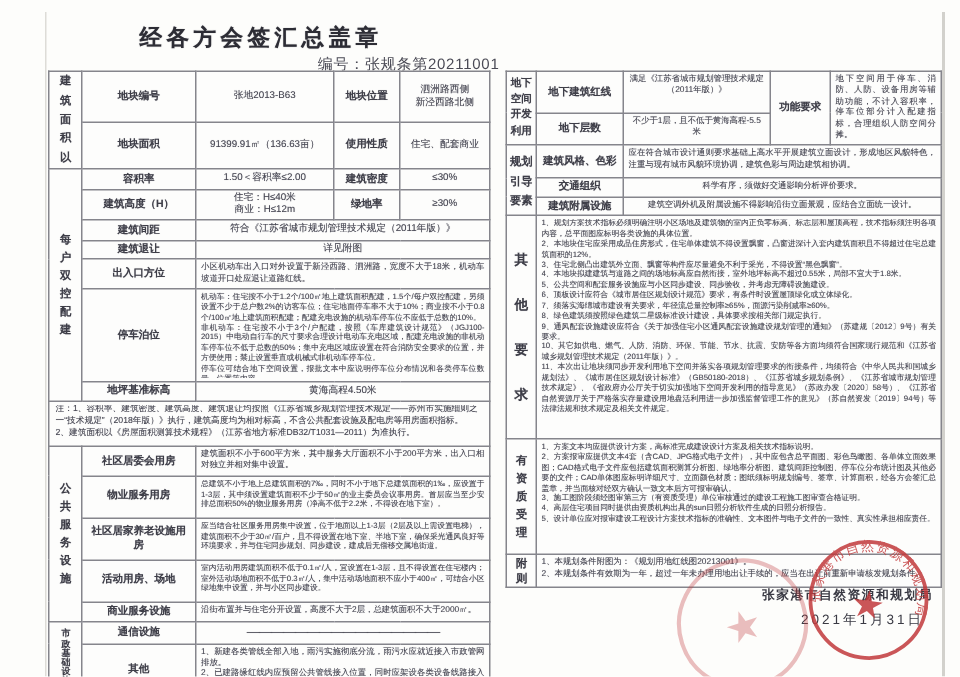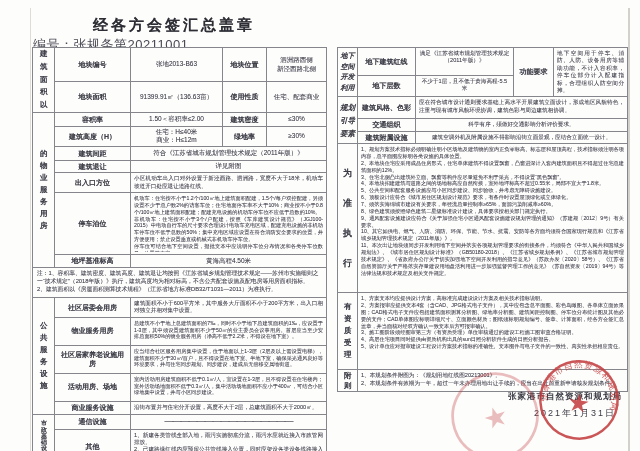--- a/index.html
+++ b/index.html
@@ -10,39 +10,39 @@
     color:#45454f;
   }
   .page{position:absolute;inset:0;background:#fdfdfb;}
   .edge{position:absolute;background:#dddcd7;}
   .title{
     position:absolute;left:93px;top:16px;
     font-size:15px;font-weight:bold;letter-spacing:3px;color:#2d2d35;
     text-shadow:0 0 0.6px rgba(45,45,55,.6);
   }
   .docno{
-    position:absolute;left:33px;top:36px;width:300px;text-align:left;
-    font-size:13px;color:#4a4a55;letter-spacing:0.5px;
+    position:absolute;left:33px;top:36px;width:300px;text-align:right;
+    font-size:10px;color:#4a4a55;letter-spacing:0.5px;
   }
   table{border-collapse:collapse;table-layout:fixed;width:100%;background:#fdfdfc;}
   td{
     border:1px solid #85858c;
     padding:1px 3px;vertical-align:middle;
     color:#474753;
     text-shadow:0 0 0.5px rgba(70,70,85,.45);
     overflow:hidden;
   }
   .tblwrap{position:absolute;}
   .tl{left:32px;top:47px;width:294px;}
   .tr{left:337px;top:47px;width:290px;}
   .vlab{
     font-size:7.5px;font-weight:600;text-align:center;color:#3d3d47;
     word-break:break-all;line-height:1.7;padding:0 7px;
   }
-  .vlab2{padding:0 2px;font-style:italic;}  
+  .vlab2{padding:0 2px;}  
   .k{font-size:7px;font-weight:600;text-align:center;word-break:break-all;line-height:1.35;color:#3e3e48;}
   .v{font-size:6.5px;text-align:center;white-space:pre-line;line-height:1.3;}
   .vl{font-size:5.6px;text-align:justify;white-space:pre-line;line-height:1.32;vertical-align:top;padding:2px 3px;}
   .tiny{font-size:5.2px;}
   .note{font-size:5.8px;white-space:pre-line;line-height:1.35;text-align:left;padding:2px 4px;vertical-align:top;}
   .clip{overflow:hidden;}
   .dash{font-size:9px;letter-spacing:-1px;color:#55555e;}
   .sig-agency{
     position:absolute;right:18px;top:391px;
     font-size:8.5px;font-weight:600;letter-spacing:1px;color:#3a3a44;
@@ -88,21 +88,21 @@
     <td class="v">泗洲路西侧
 新泾西路北侧</td>
   </tr>
   <tr style="height:18px">
     <td class="k">地块面积</td>
     <td class="v">91399.91㎡（136.63亩）</td>
     <td class="k">使用性质</td>
     <td class="v">住宅、配套商业</td>
   </tr>
   <tr style="height:14px">
-    <td class="vlab" rowspan="7" style="line-height:12px">的物业服务用房</td>
+    <td class="vlab" rowspan="7" style="line-height:12px">每户双控配建</td>
     <td class="k">容积率</td>
     <td class="v">1.50＜容积率≤2.00</td>
     <td class="k">建筑密度</td>
     <td class="v">≤30%</td>
   </tr>
   <tr style="height:20px">
     <td class="k">建筑高度（H）</td>
     <td class="v">住宅：H≤40米
 商业：H≤12m</td>
     <td class="k">绿地率</td>
@@ -197,21 +197,21 @@
   </tr>
   <tr style="height:12px">
     <td class="k">交通组织</td>
     <td class="vl" colspan="3" style="text-align:center">科学有序，须做好交通影响分析评价要求。</td>
   </tr>
   <tr style="height:12px">
     <td class="k">建筑附属设施</td>
     <td class="vl" colspan="3" style="text-align:center">建筑空调外机及附属设施不得影响沿街立面景观，应结合立面统一设计。</td>
   </tr>
   <tr style="height:148px">
-    <td class="vlab" style="font-size:9px;line-height:30px;padding:0 5px">为准执行</td>
+    <td class="vlab" style="font-size:9px;line-height:30px;padding:0 5px">其他要求</td>
     <td class="vl tiny" colspan="4"><div class="clip" style="height:144px;white-space:pre-line">1、规划方案技术指标必须明确注明小区场地及建筑物的室内正负零标高、标志层和屋顶高程，技术指标须注明各项内容，总平面图应标明各类设施的具体位置。
 2、本地块住宅应采用成品住房形式，住宅单体建筑不得设置飘窗，凸窗进深计入套内建筑面积且不得超过住宅总建筑面积的12%。
 3、住宅北侧凸出建筑外立面、飘窗等构件应尽量避免不利于采光，不得设置“黑色飘窗”。
 4、本地块拟建建筑与道路之间的场地标高应自然衔接，室外地坪标高不超过0.55米，局部不宜大于1.8米。
 5、公共空间和配套服务设施应与小区同步建设、同步验收，并考虑无障碍设施建设。
 6、顶板设计应符合《城市居住区规划设计规范》要求，有条件时设置屋顶绿化或立体绿化。
 7、须落实海绵城市建设有关要求，年径流总量控制率≥65%，面源污染削减率≥60%。
 8、绿色建筑须按照绿色建筑二星级标准设计建设，具体要求按相关部门规定执行。
 9、通风配套设施建设应符合《关于加强住宅小区通风配套设施建设规划管理的通知》（苏建规〔2012〕9号）有关要求。
 10、其它如供电、燃气、人防、消防、环保、节能、节水、抗震、安防等各方面均须符合国家现行规范和《江苏省城乡规划管理技术规定（2011年版）》。

